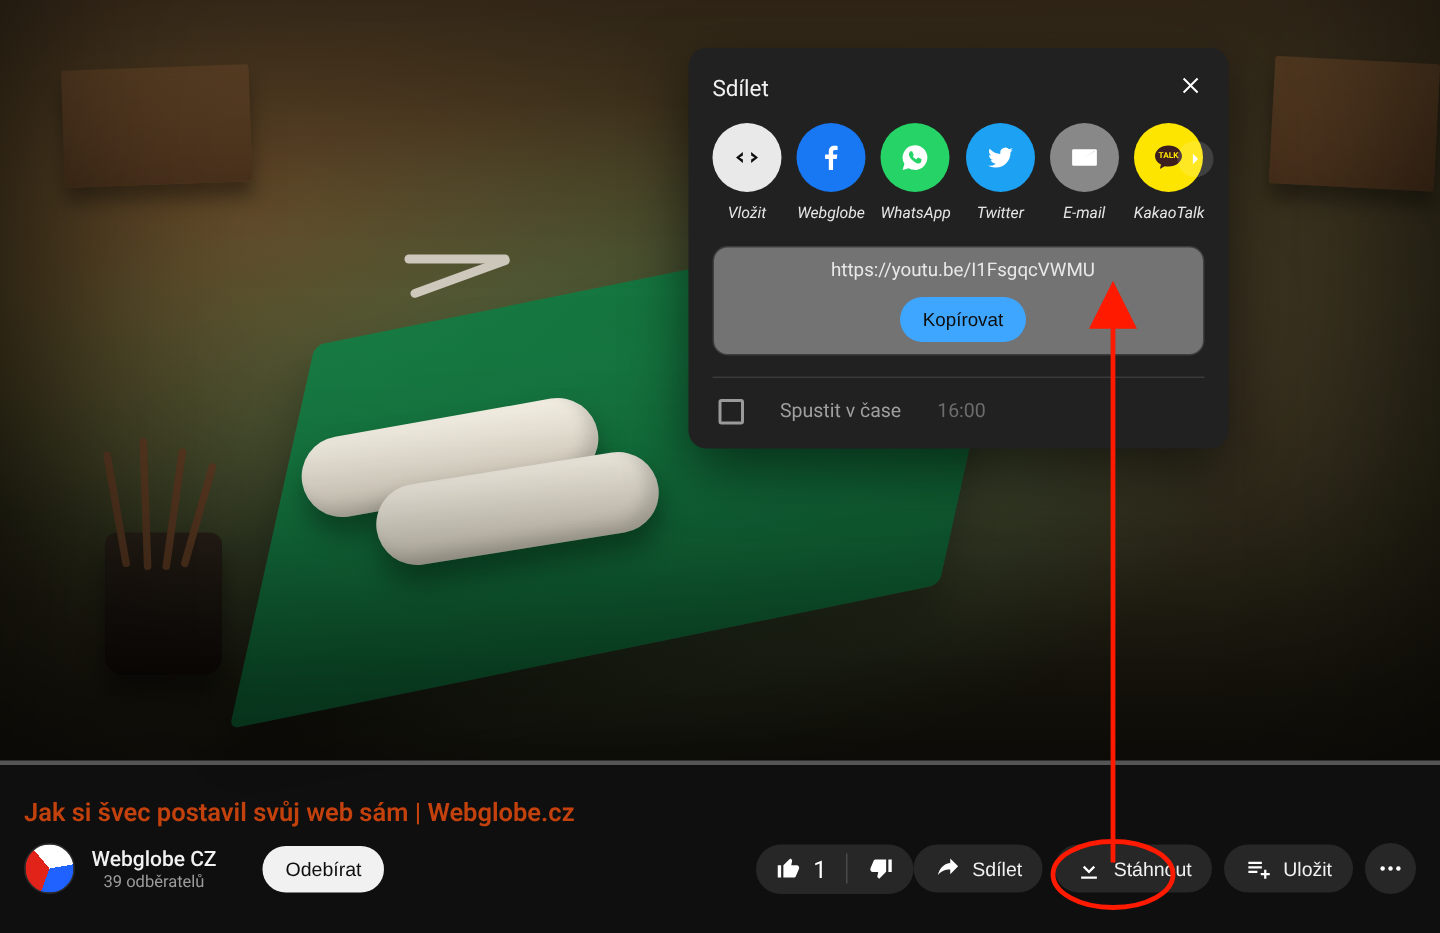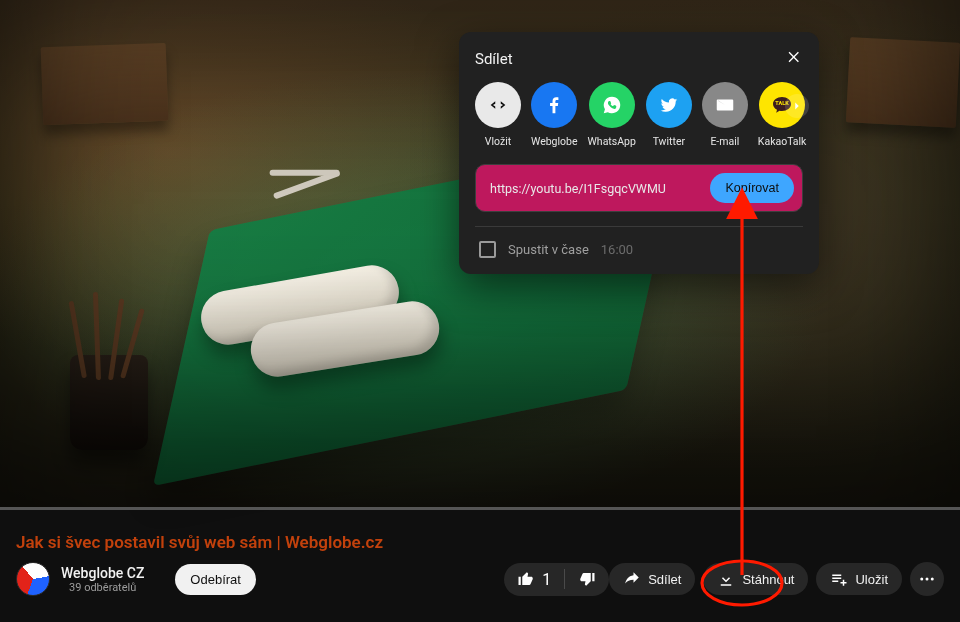--- a/index.html
+++ b/index.html
@@ -57,32 +57,32 @@
     background:#212121; border-radius:12px; padding:18px 16px 16px;
     box-shadow:0 14px 40px rgba(0,0,0,0.55); z-index:5;
   }
   .dialog-title { font-size:15px; font-weight:400; color:#f1f1f1; margin-bottom:14px; }
   .close-btn { position:absolute; top:12px; right:12px; width:26px; height:26px; display:flex;
                align-items:center;justify-content:center; cursor:pointer; color:#fff; border-radius:50%;}
   .share-row { display:flex; gap:10px; align-items:flex-start; position:relative; margin-bottom:16px;}
   .share-item { display:flex; flex-direction:column; align-items:center; width:50px; cursor:pointer; gap:7px;}
   .share-icon { width:46px; height:46px; border-radius:50%; display:flex; align-items:center;
                 justify-content:center; background:#383838; }
-  .share-label { font-size:10.5px; color:#e5e5e5; text-align:center; white-space:nowrap;}
+  .share-label { font-size:10.5px; color:#e5e5e5; text-align:center; white-space:nowrap;font-style:italic;}
   .share-next{ position:absolute; right:-6px; top:12px; width:24px; height:24px; border-radius:50%;
                background:rgba(255,255,255,0.14); display:flex;align-items:center;justify-content:center;cursor:pointer;}
 
-  .url-row{ display:flex; align-items:center; background:#be185d; border:1px solid #3e3e3e;
-            border-radius:10px; padding:8px 8px 8px 14px; gap:10px; margin-bottom:14px;}
+  .url-row{ display:flex; align-items:center; background:#737373; border:1px solid #3e3e3e;
+            border-radius:10px; padding:8px 8px 8px 14px; gap:10px; margin-bottom:14px;flex-direction:column;}
   .url-text{ flex:1; font-size:12.5px; color:#e8e8e8; white-space:nowrap; overflow:hidden; text-overflow:ellipsis;}
   .copy-btn{ background:#3ea6ff; color:#0d0d0d; font-weight:500; font-size:12.5px;
              padding:8px 15px; border-radius:18px; cursor:pointer; border:none;}
 
   .divider{ height:1px; background:#3a3a3a; margin-bottom:14px;}
-  .startat{ display:flex; align-items:center; gap:12px; font-size:13px; color:#9f9f9f; padding-left:4px;}
+  .startat{ display:flex; align-items:center; gap:24px; font-size:13px; color:#9f9f9f; padding-left:4px;}
   .checkbox{ width:17px; height:17px; border:2px solid #9a9a9a; border-radius:2px; cursor:pointer;}
   .time-muted{ color:#6c6c6c; font-size:13px;}
 
   
   .arrow-svg{ position:absolute; left:0; top:0; width:960px; height:622px; pointer-events:none; z-index:6;}
 
   
   .meta { position:absolute; left:0; right:0; top:520px; padding:12px 16px 0;}
   .title { font-size:17px; font-weight:600; color:#c2410c; margin-bottom:10px;}
   .row { display:flex; align-items:center;}

